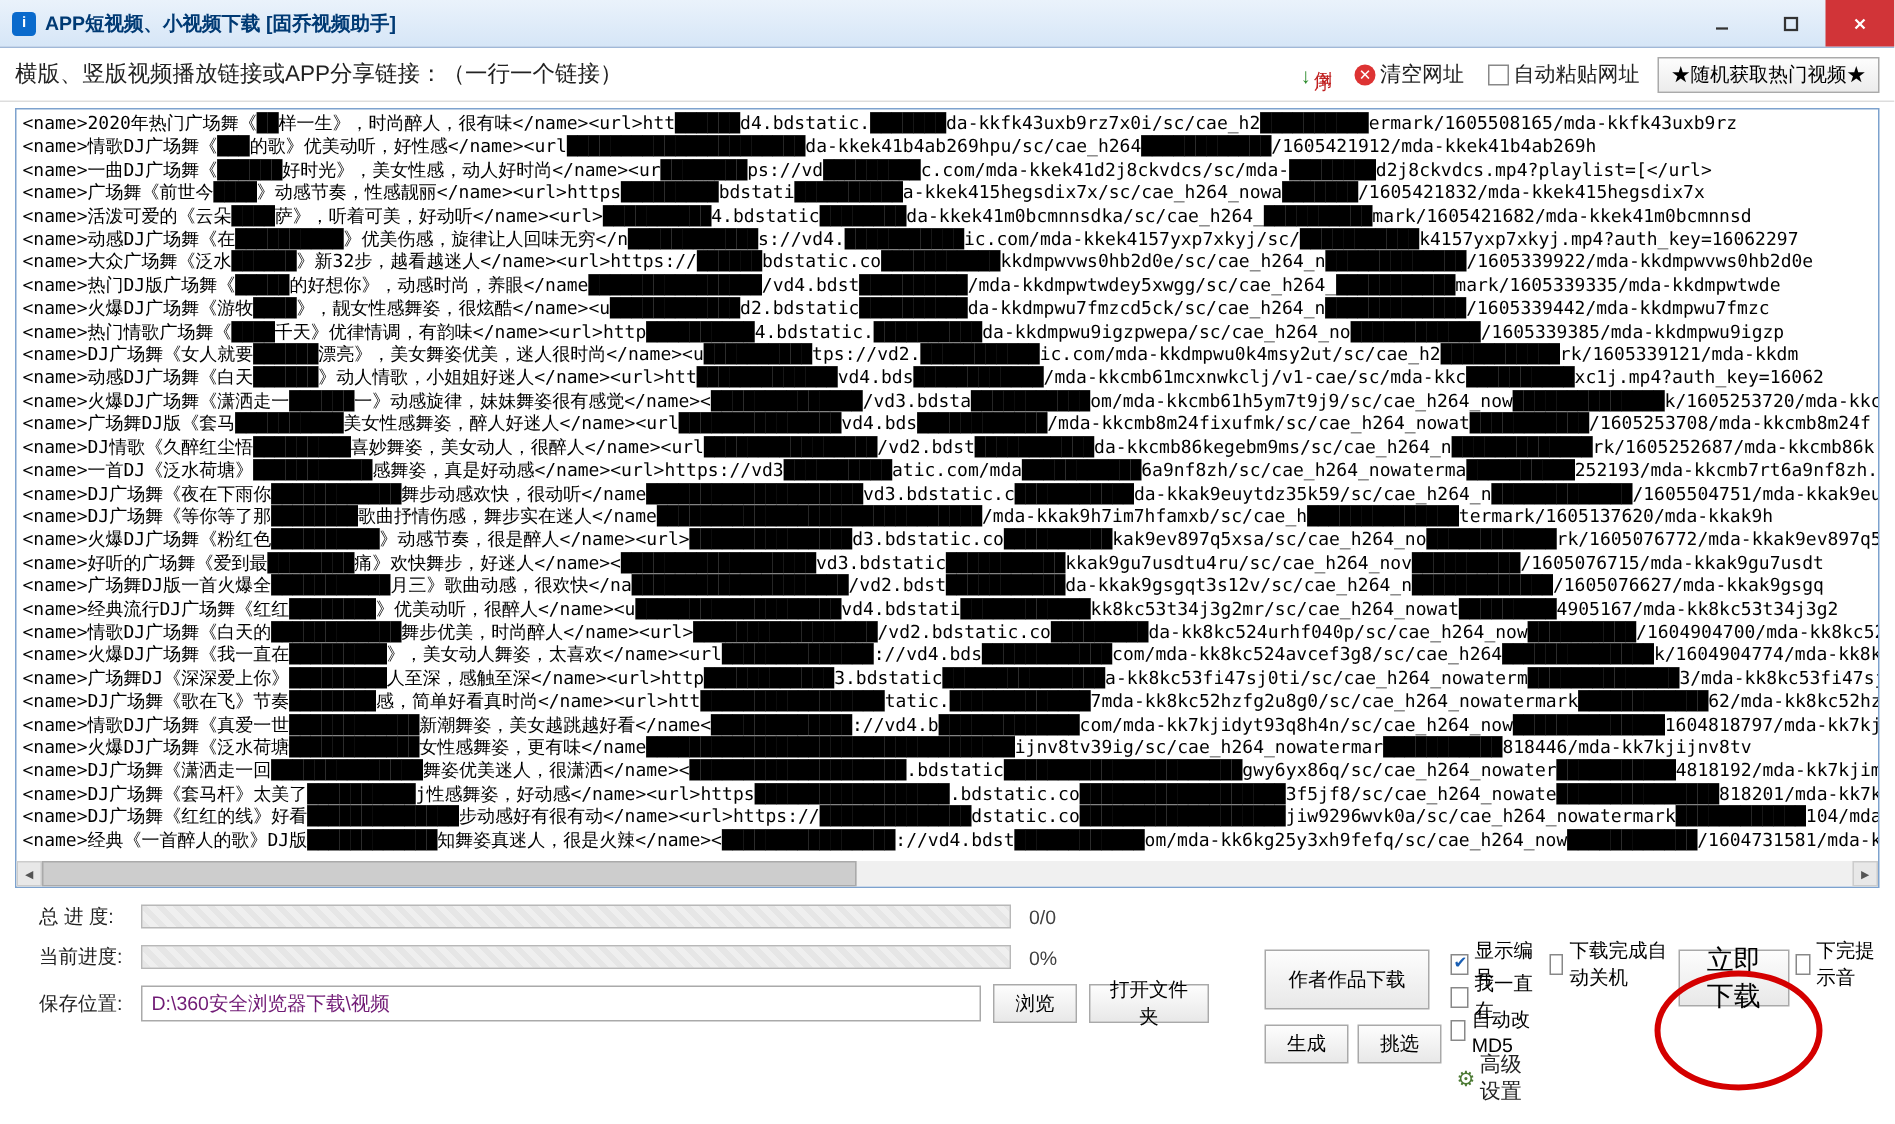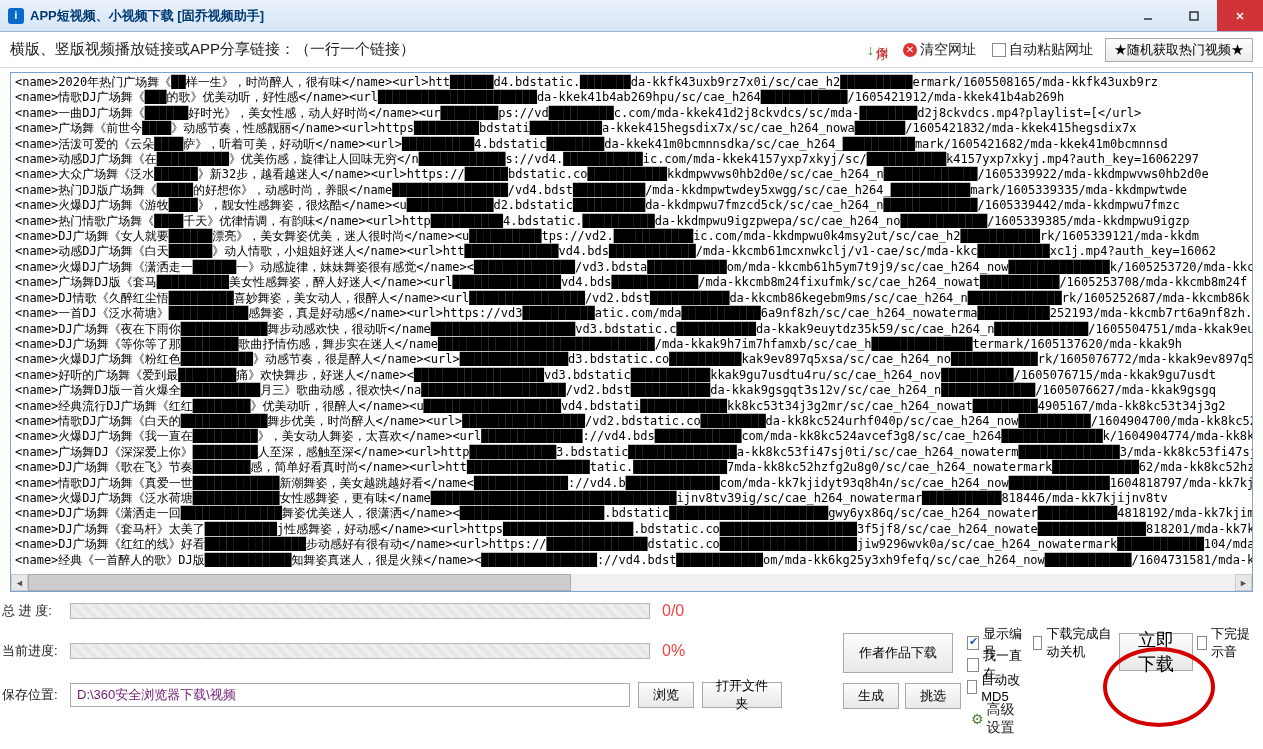--- a/index.html
+++ b/index.html
@@ -21,25 +21,25 @@
 .sort-text{color:#c02020;font-size:12px;line-height:10px;display:inline-block}
 .clear-icon{width:14px;height:14px;background:#d33;border-radius:50%;display:inline-flex;align-items:center;justify-content:center;color:#fff;font-size:10px}
 .chk{width:14px;height:14px;border:1px solid #888;background:#fff;display:inline-block;vertical-align:middle}
 .star-btn{border:1px solid #aaa;background:linear-gradient(#fdfdfd,#ececec);padding:2px 8px;font-size:13px;cursor:pointer}
 .textarea-wrap{margin:4px 10px;border:1px solid #7da2ce;height:520px;position:relative;overflow:hidden;background:#fff}
 .textarea-content{font-family:"SimSun",monospace;font-size:12px;line-height:15.4px;white-space:pre;color:#000000;padding:2px 4px;overflow:hidden;height:calc(100% - 17px)}
 .hscroll{position:absolute;bottom:0;left:0;right:0;height:17px;background:#f0f0f0;display:flex;align-items:center}
 .hscroll-arrow{width:17px;height:17px;background:#e8e8e8;border:1px solid #ccc;display:flex;align-items:center;justify-content:center;font-size:9px;color:#555;cursor:pointer}
 .hscroll-track{flex:1;height:17px;position:relative}
 .hscroll-thumb{position:absolute;left:0;width:45%;height:100%;background:#cdcdcd;border:1px solid #aaa}
-.bottom{padding:6px 2px 10px;display:flex;flex-direction:column;gap:22px}
+.bottom{padding:6px 26px 10px;display:flex;flex-direction:column;gap:9px}
 .row{display:flex;align-items:center;gap:8px}
 .lbl{font-size:13px;color:#222;min-width:60px}
 .prog-track{flex:1;max-width:580px;height:16px;border:1px solid #b8b8b8;background:repeating-linear-gradient(45deg,#e6e6e6,#e6e6e6 4px,#efefef 4px,#efefef 8px)}
-.prog-val{font-size:16px;color:#ef4444;margin-left:4px}
+.prog-val{font-size:13px;color:#404040;margin-left:4px}
 .path-input{flex:1;max-width:560px;height:24px;border:1px solid #aaa;padding:0 6px;font-size:13px;color:#701a75}
 .btn{border:1px solid #a9a9a9;background:linear-gradient(#fdfdfd,#e8e8e8);padding:0 10px;height:26px;font-size:13px;cursor:pointer;display:inline-flex;align-items:center;justify-content:center}
 .btn-lg{width:110px;height:40px}
 .btn-sm{width:56px;height:26px}
 .right-panel{position:absolute;right:10px;bottom:10px;width:410px;display:flex;gap:6px}
 .col{display:flex;flex-direction:column;gap:2px;font-size:13px}
 .col label{display:flex;align-items:center;gap:4px;height:20px}
 .chk-on{background:#fff;position:relative}
 .chk-on::after{content:"✔";position:absolute;top:-2px;left:1px;font-size:11px;color:#1a5fb4}
 .gear{color:#4c7a34}

